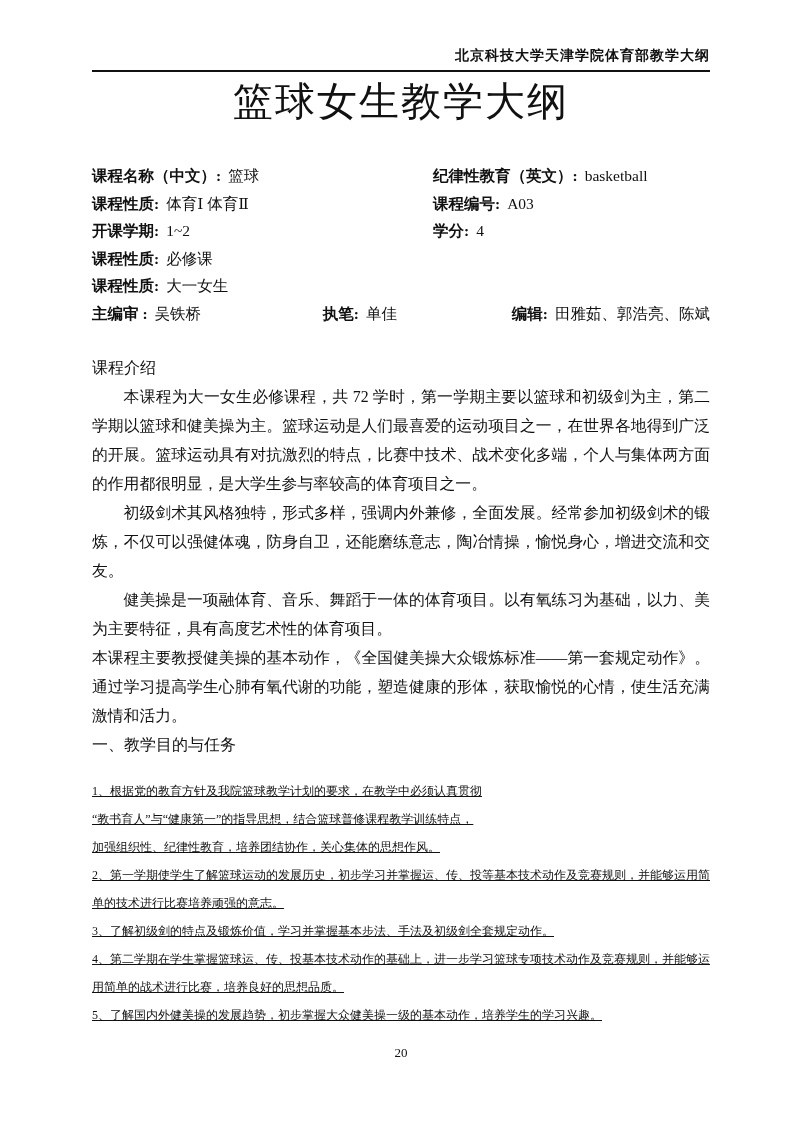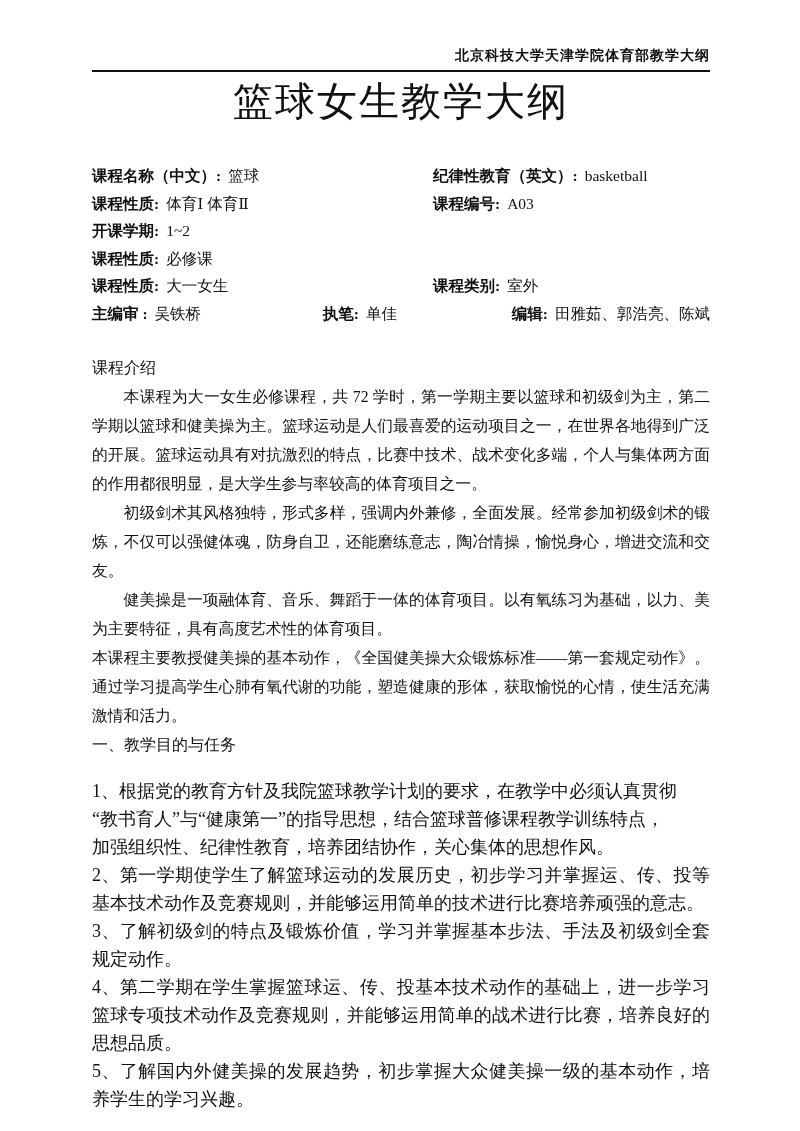--- a/index.html
+++ b/index.html
@@ -66,23 +66,24 @@
   }
   .intro-heading { margin-top: 26px; }
   .para {
     font-size: 15.8px;
     line-height: 29px;
     text-align: justify;
   }
   .indent { text-indent: 2em; }
   
   .item {
-    font-size: 18px;
+    font-size: 12px;
     line-height: 28px;
     text-align: justify;
+    text-decoration: underline;
   }
   .first-item { margin-top: 18px; }
   
   .page-number {
     margin-top: 16px;
     text-align: center;
     font-size: 13px;
   }
 </style>
 </head>
@@ -112,34 +113,34 @@
       </div>
       <div class="ci-right">
         <span class="lbl">课程编号:</span><span class="val">A03</span>
       </div>
     </div>
 
     <div class="ci-row">
       <div class="ci-left">
         <span class="lbl">开课学期:</span><span class="val">1~2</span>
       </div>
+      <div class="ci-right">
+        <span class="lbl">学分:</span><span class="val">4</span>
+      </div>
     </div>
 
     <div class="ci-row">
       <div class="ci-right">
         <span class="lbl">课程性质:</span><span class="val">必修课</span>
       </div>
     </div>
 
     <div class="ci-row">
       <div class="ci-left">
         <span class="lbl">课程性质:</span><span class="val">大一女生</span>
-      </div>
-      <div class="ci-right">
-        <span class="lbl">课程类别:</span><span class="val">室外</span>
       </div>
     </div>
 
     <div class="ci-row">
       <div class="ci-a">
         <span class="lbl">主编审 :</span><span class="val">吴铁桥</span>
       </div>
       <div class="ci-b">
         <span class="lbl">执笔:</span><span class="val">单佳</span>
       </div>

